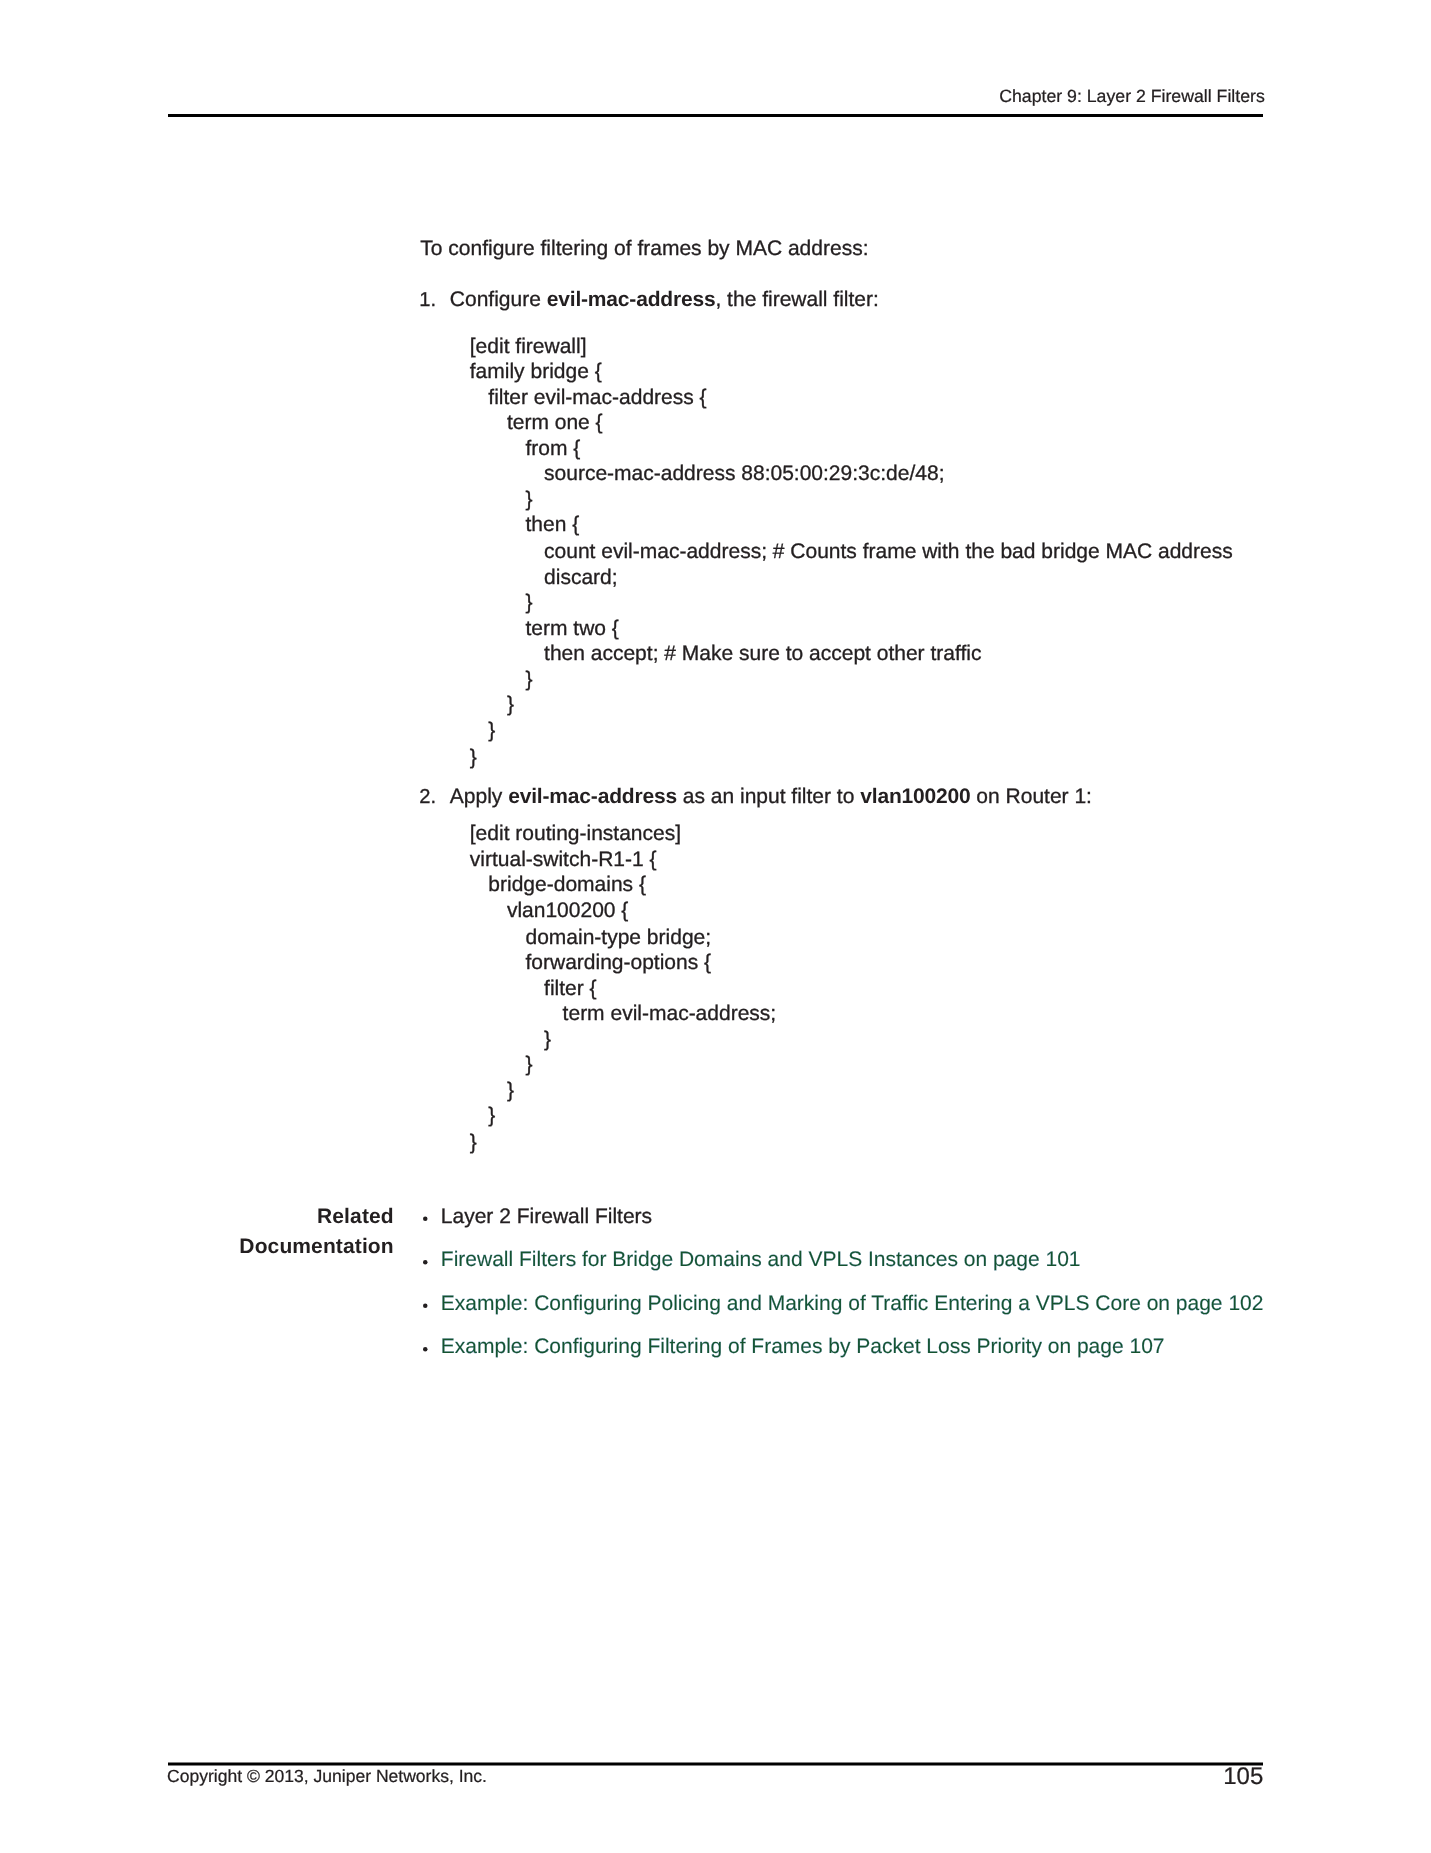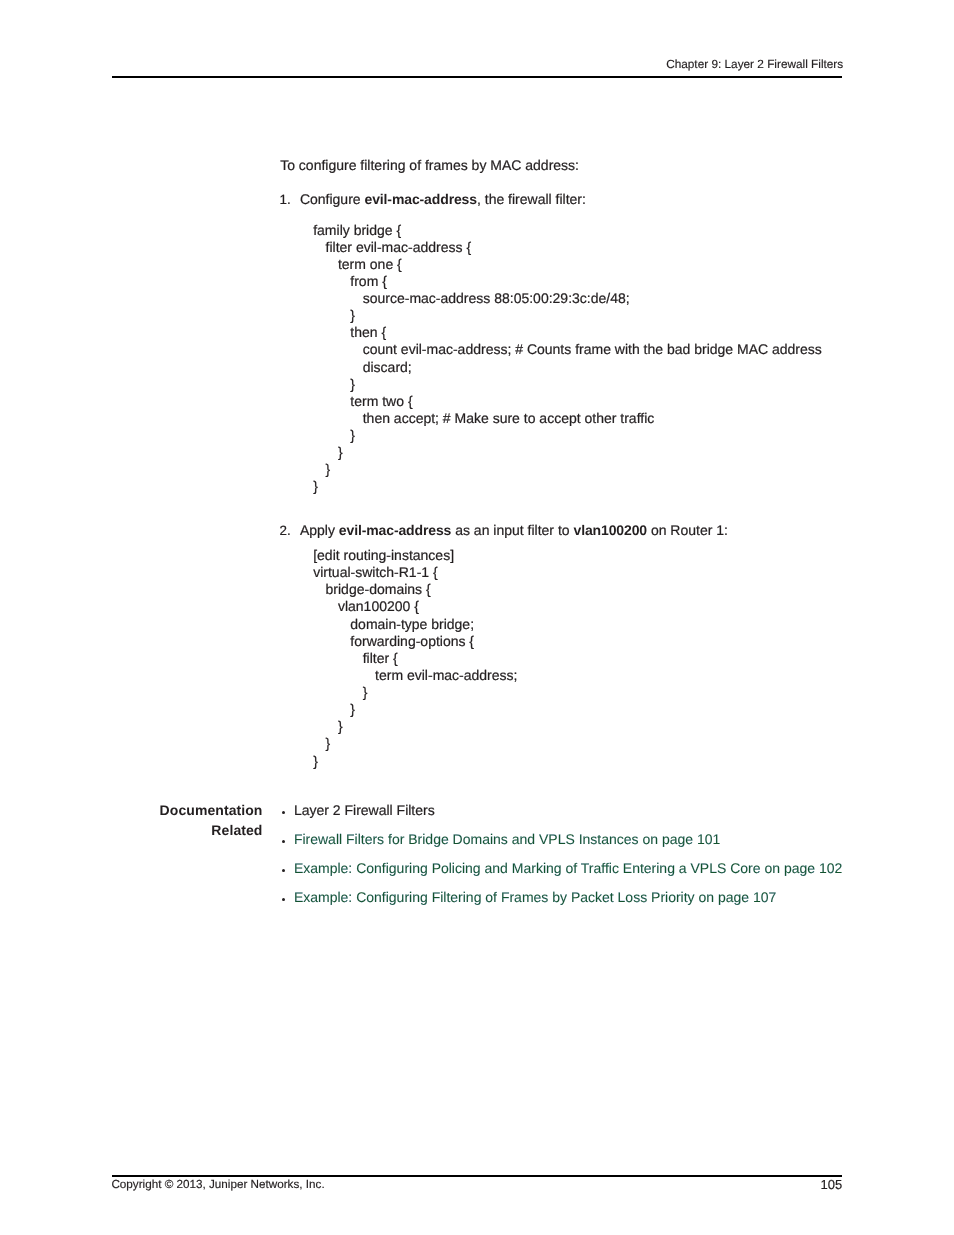--- a/index.html
+++ b/index.html
@@ -35,38 +35,39 @@
             font-size:14px;font-weight:bold;line-height:20.2px;-webkit-text-stroke:0px;letter-spacing:0.08px;}
   .rd-list{position:absolute;left:281.6px;top:801.9px;}
   .rd-item{position:relative;height:28.95px;font-size:14px;line-height:16px;white-space:nowrap;}
   .rd-item .bu{position:absolute;left:-0.1px;top:8.9px;width:3.5px;height:3.5px;border-radius:50%;background:#231f20;}
   .rd-item .lt{display:inline-block;margin-left:12.3px;}
   .rd-item.link .lt{color:#14532d;-webkit-text-stroke:0.14px #5280ac;}
 
   
   .ftr-rule{position:absolute;left:112px;top:1174.9px;width:729.5px;height:2.1px;background:#000000;}
   .ftr-left{position:absolute;left:111.4px;top:1177.7px;font-size:11.7px;line-height:13px;-webkit-text-stroke:0.16px #231f20;}
-  .ftr-right{position:absolute;left:611.5px;top:1177.7px;width:230.7px;text-align:right;font-size:13px;line-height:13px;-webkit-text-stroke:0.16px #231f20;}
+  .ftr-right{position:absolute;left:611.5px;top:1177.7px;width:230.7px;text-align:right;font-size:16px;line-height:13px;-webkit-text-stroke:0.16px #231f20;}
 </style>
 </head>
 <body>
 
 <div class="page">
 
   <div class="hdr-text">Chapter 9: Layer 2 Firewall Filters</div>
   <div class="hdr-rule"></div>
 
   <div class="intro">To configure filtering of frames by MAC address:</div>
 
   <div class="step" id="step1" style="top:190.5px;">
     <span class="num">1.</span>
     <span class="txt" id="step1txt"><span>Configure </span><b>evil-mac-address</b><span>, the firewall filter:</span></span>
   </div>
 
   <div class="code" id="code1" style="top: 221.5px;">
+      <div class="cl" style="padding-left: 0px;">[edit firewall]</div>
       <div class="cl" style="padding-left: 0px;">family bridge {</div>
       <div class="cl" style="padding-left: 12.38px;">filter evil-mac-address {</div>
       <div class="cl" style="padding-left: 24.76px;">term one {</div>
       <div class="cl" style="padding-left: 37.14px;">from {</div>
       <div class="cl" style="padding-left: 49.52px;">source-mac-address 88:05:00:29:3c:de/48;</div>
       <div class="cl" style="padding-left: 37.14px;">}</div>
       <div class="cl" style="padding-left: 37.14px;">then {</div>
       <div class="cl" style="padding-left: 49.52px;">count evil-mac-address; # Counts frame with the bad bridge MAC address</div>
       <div class="cl" style="padding-left: 49.52px;">discard;</div>
       <div class="cl" style="padding-left: 37.14px;">}</div>
@@ -93,22 +94,22 @@
       <div class="cl" style="padding-left: 49.52px;">filter {</div>
       <div class="cl" style="padding-left: 61.9px;">term evil-mac-address;</div>
       <div class="cl" style="padding-left: 49.52px;">}</div>
       <div class="cl" style="padding-left: 37.14px;">}</div>
       <div class="cl" style="padding-left: 24.76px;">}</div>
       <div class="cl" style="padding-left: 12.38px;">}</div>
       <div class="cl" style="padding-left: 0px;">}</div>
     </div>
 
   <div class="rd-label">
+    <div>Related</div>
     <div>Documentation</div>
-    <div>Related</div>
   </div>
 
   <div class="rd-list" id="rdlist">
       <div class="rd-item"><span class="bu"></span><span class="lt">Layer 2 Firewall Filters</span></div>
       <div class="rd-item link"><span class="bu"></span><span class="lt">Firewall Filters for Bridge Domains and VPLS Instances on page 101</span></div>
       <div class="rd-item link"><span class="bu"></span><span class="lt">Example: Configuring Policing and Marking of Traffic Entering a VPLS Core on page 102</span></div>
       <div class="rd-item link"><span class="bu"></span><span class="lt">Example: Configuring Filtering of Frames by Packet Loss Priority on page 107</span></div>
     </div>
 
   <div class="ftr-rule"></div>

